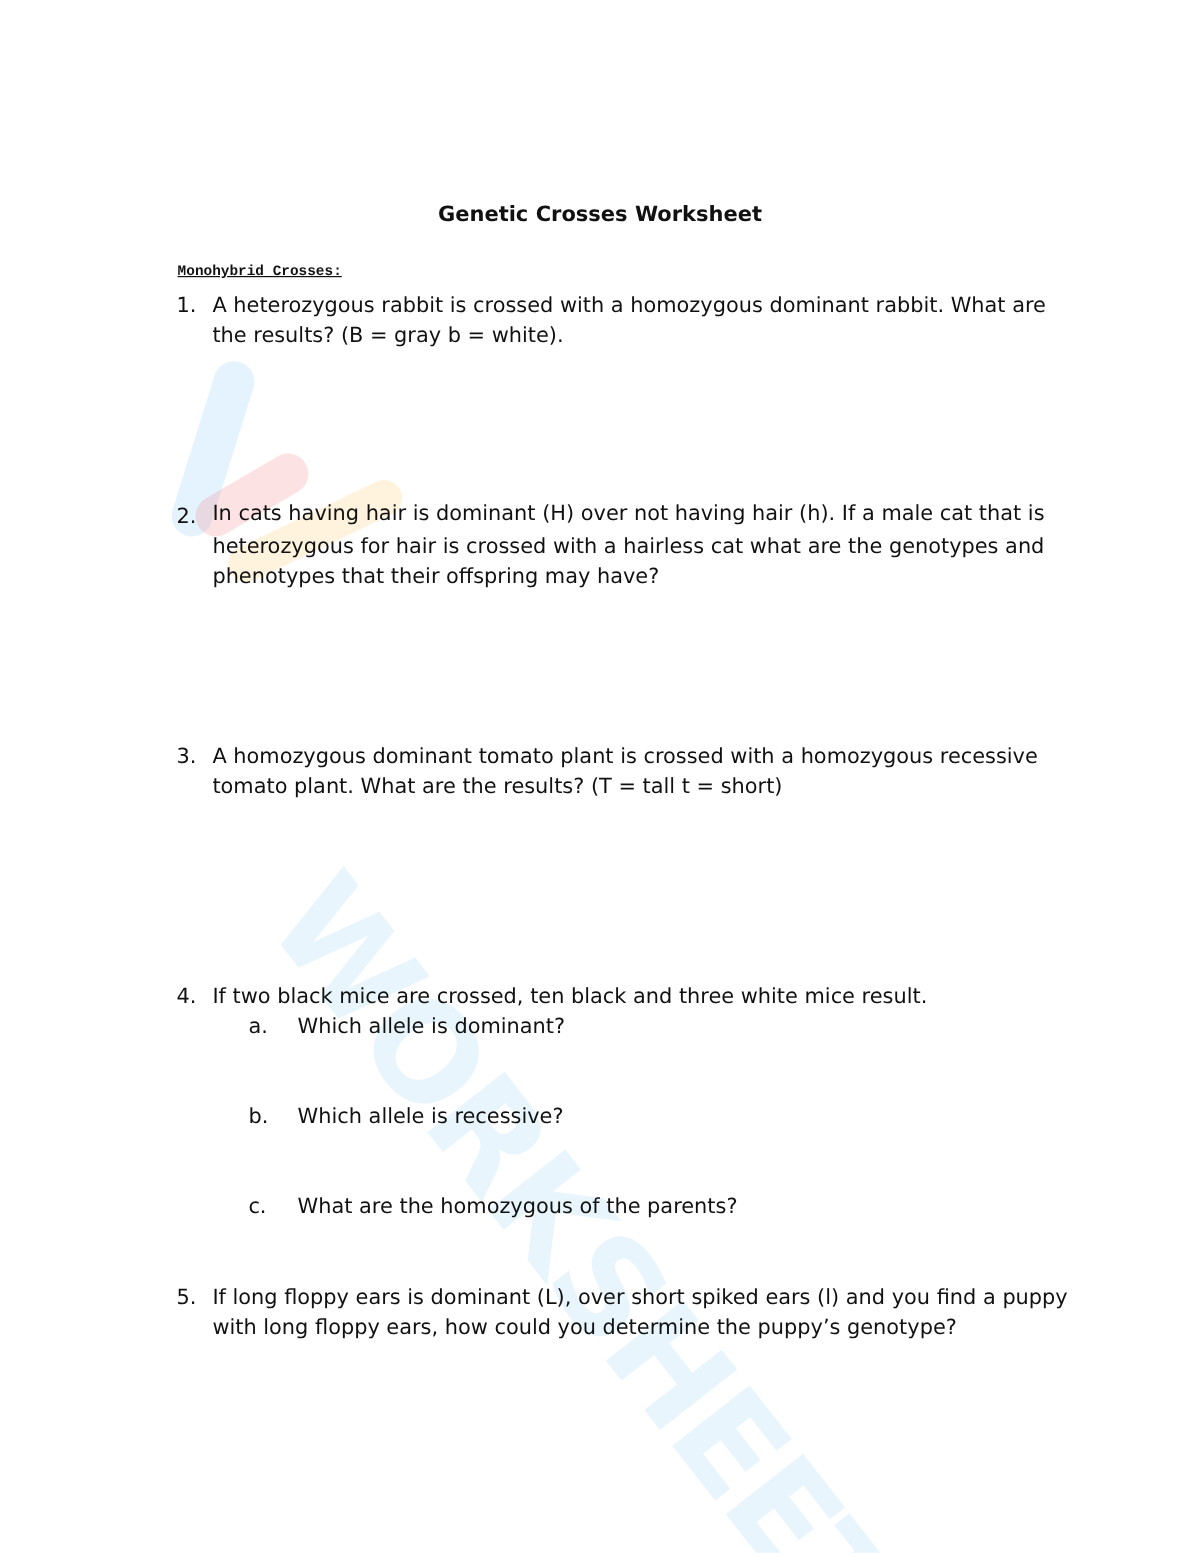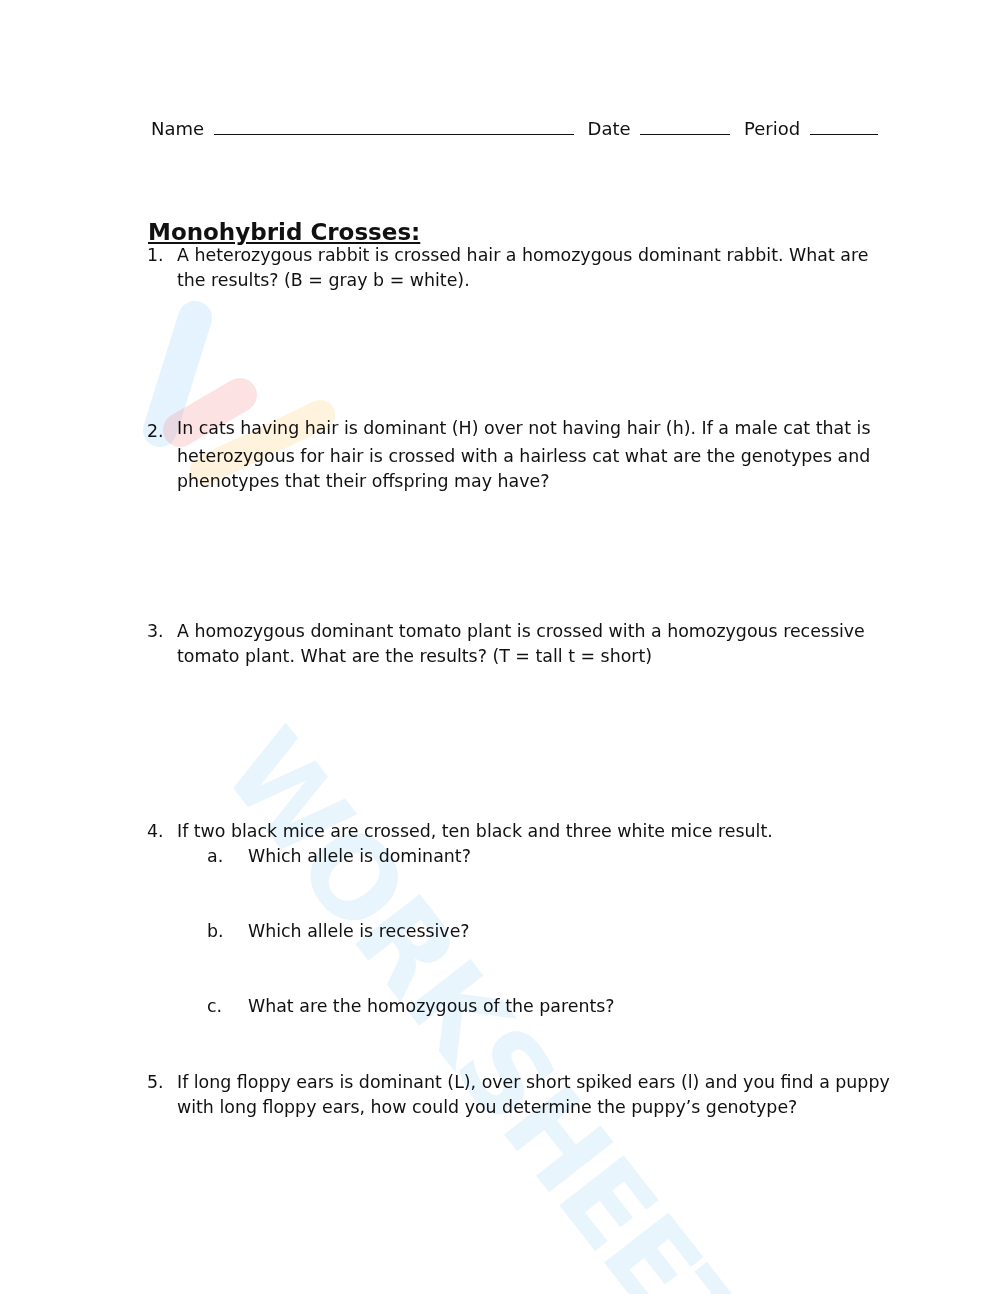--- a/index.html
+++ b/index.html
@@ -64,21 +64,21 @@
       vertical-align: baseline;
       margin-left: 4px;
       margin-right: 8px;
     }
     .title {
       top: 169px; left: 0; width: 1000px; text-align: center;
       font-weight: bold; font-size: 17.5px;
     }
     .section-heading {
       top: 219px; left: 148px;
-      font-weight: bold; text-decoration: underline; font-size: 23px;
+      font-weight: bold; text-decoration: underline; font-size: 12px; font-family: Liberation Mono, monospace;
     }
     .q-num { left: 147px; }
     .q-line { left: 177px; }
     .sub-letter { left: 207px; }
     .sub-line { left: 248px; }
   </style>
 </head>
 <body>
 
 <div class="page">
@@ -89,35 +89,28 @@
       <line x1="180" y1="430" x2="240" y2="395" stroke="rgba(245,112,122,0.20)" stroke-width="34" stroke-linecap="round"></line>
       <line x1="205" y1="470" x2="320" y2="415" stroke="rgba(255,196,90,0.20)" stroke-width="30" stroke-linecap="round"></line>
     </svg>
     <div class="wm-text">
       <span class="wm-blue">WORKSHEET</span>
     </div>
   </div>
 
   <div class="content">
 
-    <div class="abs header-line">
-      <span>Name</span>
-      <span class="blank" style="width:360px;"></span>
-      <span>Date</span>
-      <span class="blank" style="width:90px;"></span>
-      <span>Period</span>
-      <span class="blank" style="width:68px;margin-right:0;"></span>
-    </div>
 
+    <div class="abs title">Genetic Crosses Worksheet</div>
 
     <div class="abs section-heading">Monohybrid Crosses:</div>
 
     <div>
       <div class="abs q-num" style="top:245px;">1.</div>
-      <div class="abs q-line" style="top:245px;">A heterozygous rabbit is crossed hair a homozygous dominant rabbit.  What are</div>
+      <div class="abs q-line" style="top:245px;">A heterozygous rabbit is crossed with a homozygous dominant rabbit.  What are</div>
       <div class="abs q-line" style="top:270px;">the results?  (B = gray  b = white).</div>
     </div>
 
     <div>
       <div class="abs q-num" style="top:421px;">2.</div>
       <div class="abs q-line" style="top:418px;">In cats having hair is dominant (H) over not having hair (h).  If a male cat that is</div>
       <div class="abs q-line" style="top:446px;">heterozygous for hair is crossed with a hairless cat what are the genotypes and</div>
       <div class="abs q-line" style="top:471px;">phenotypes that their offspring may have?</div>
     </div>
 

